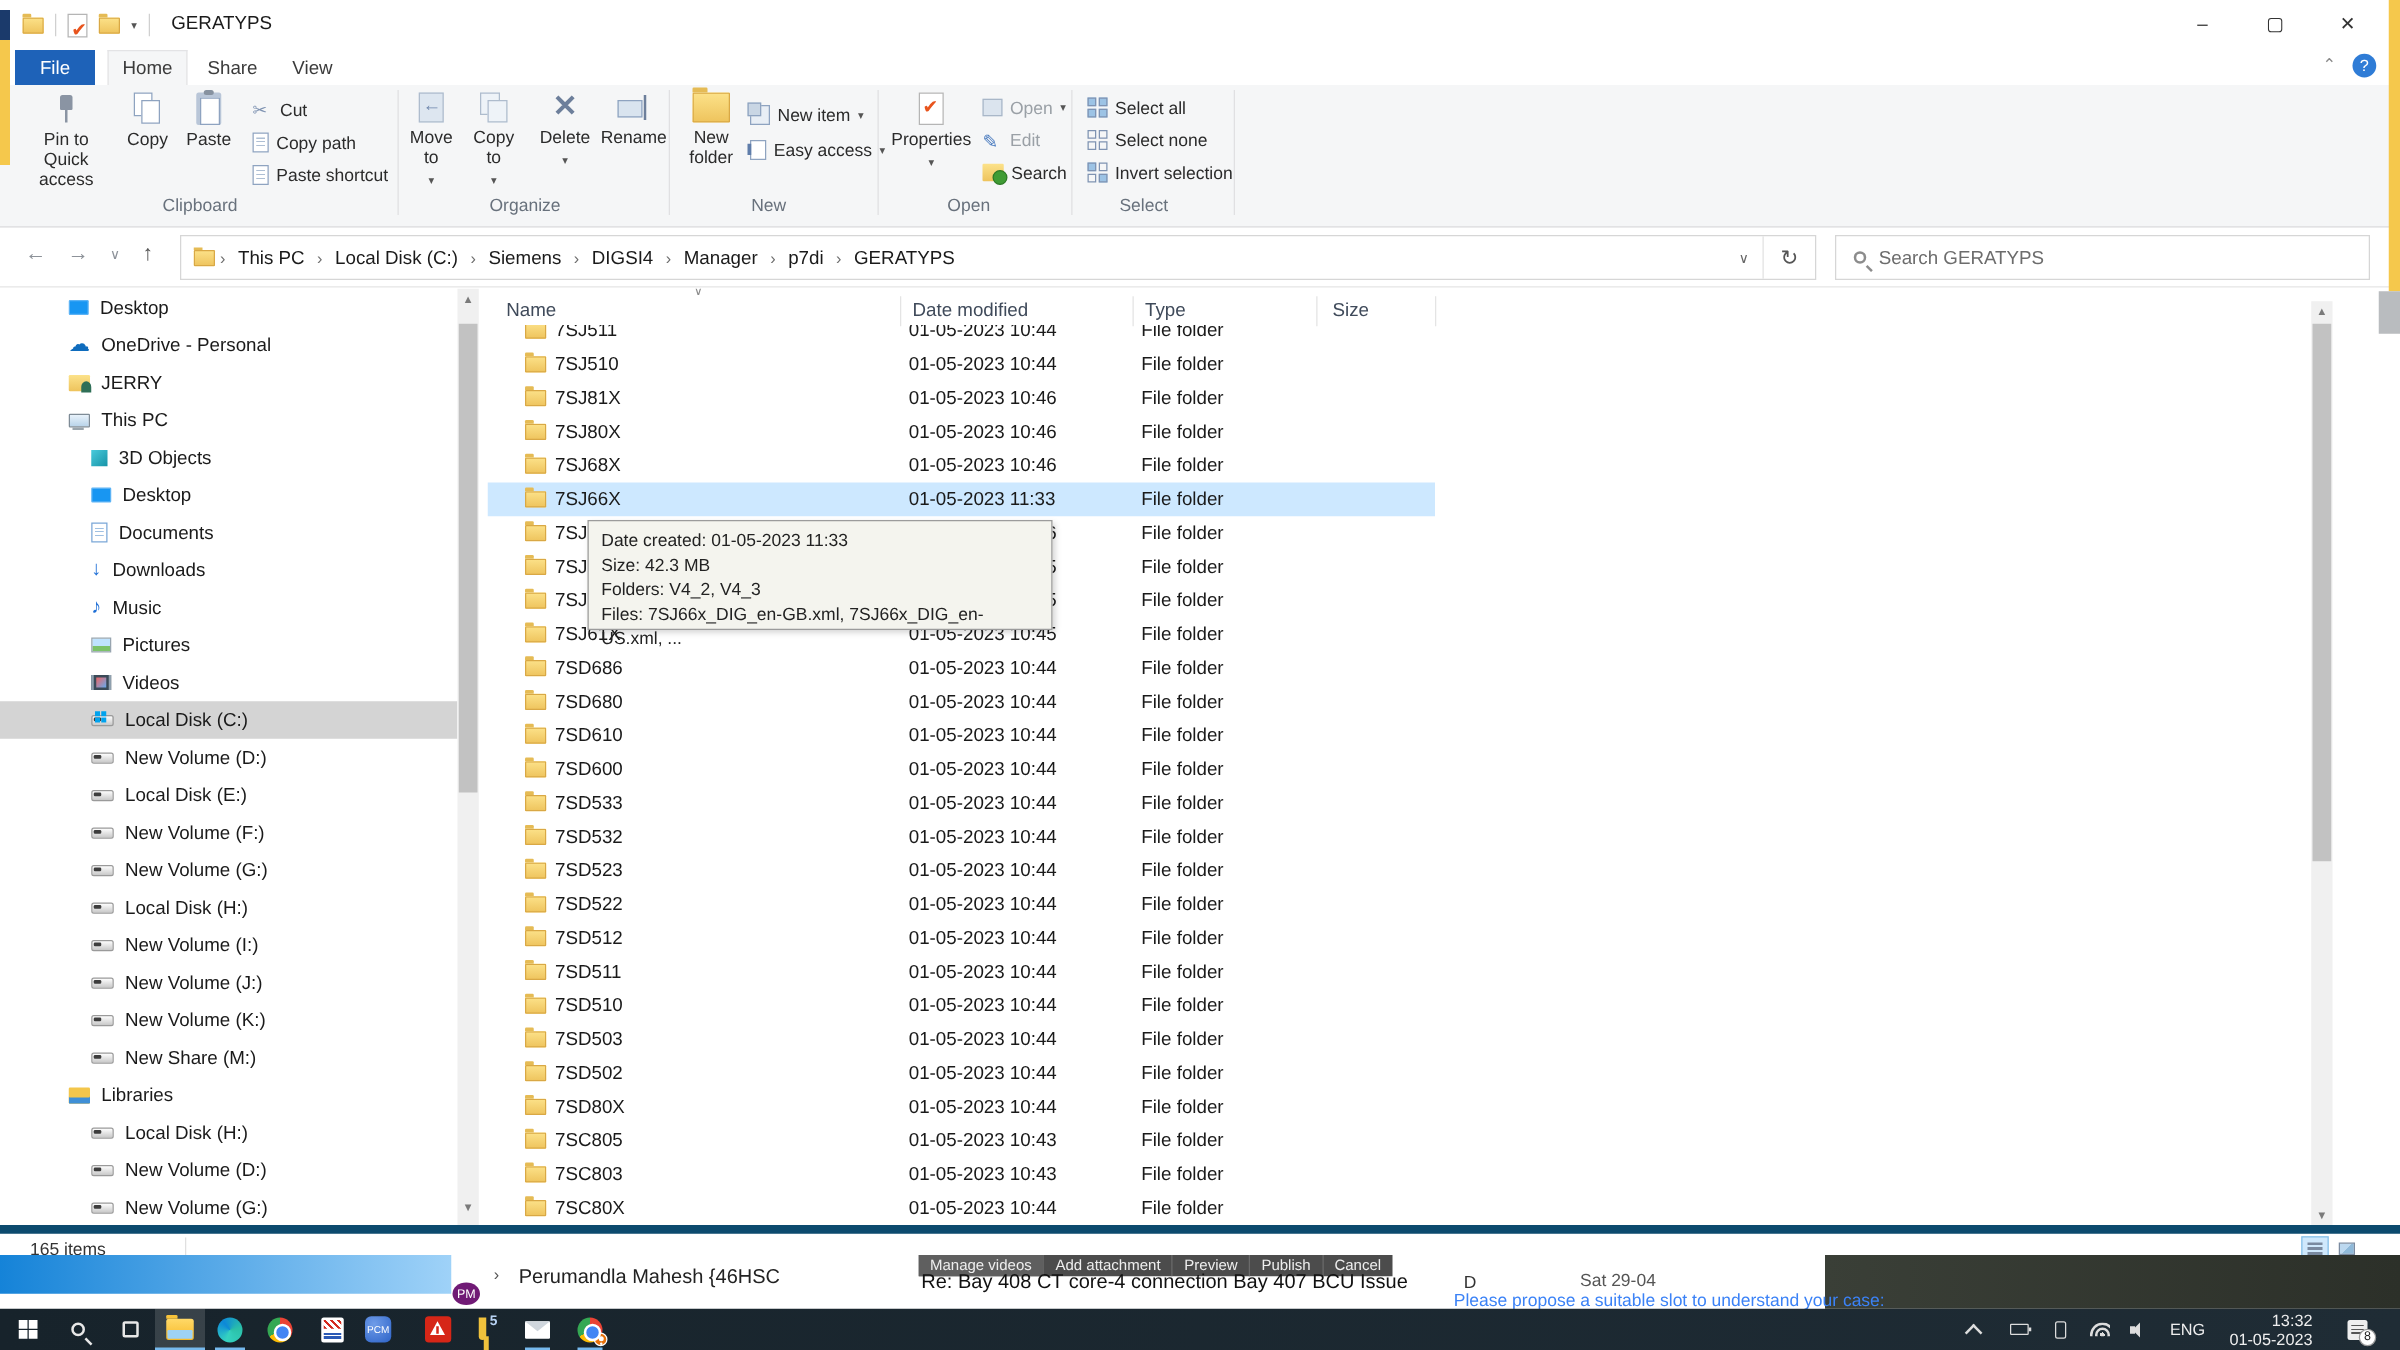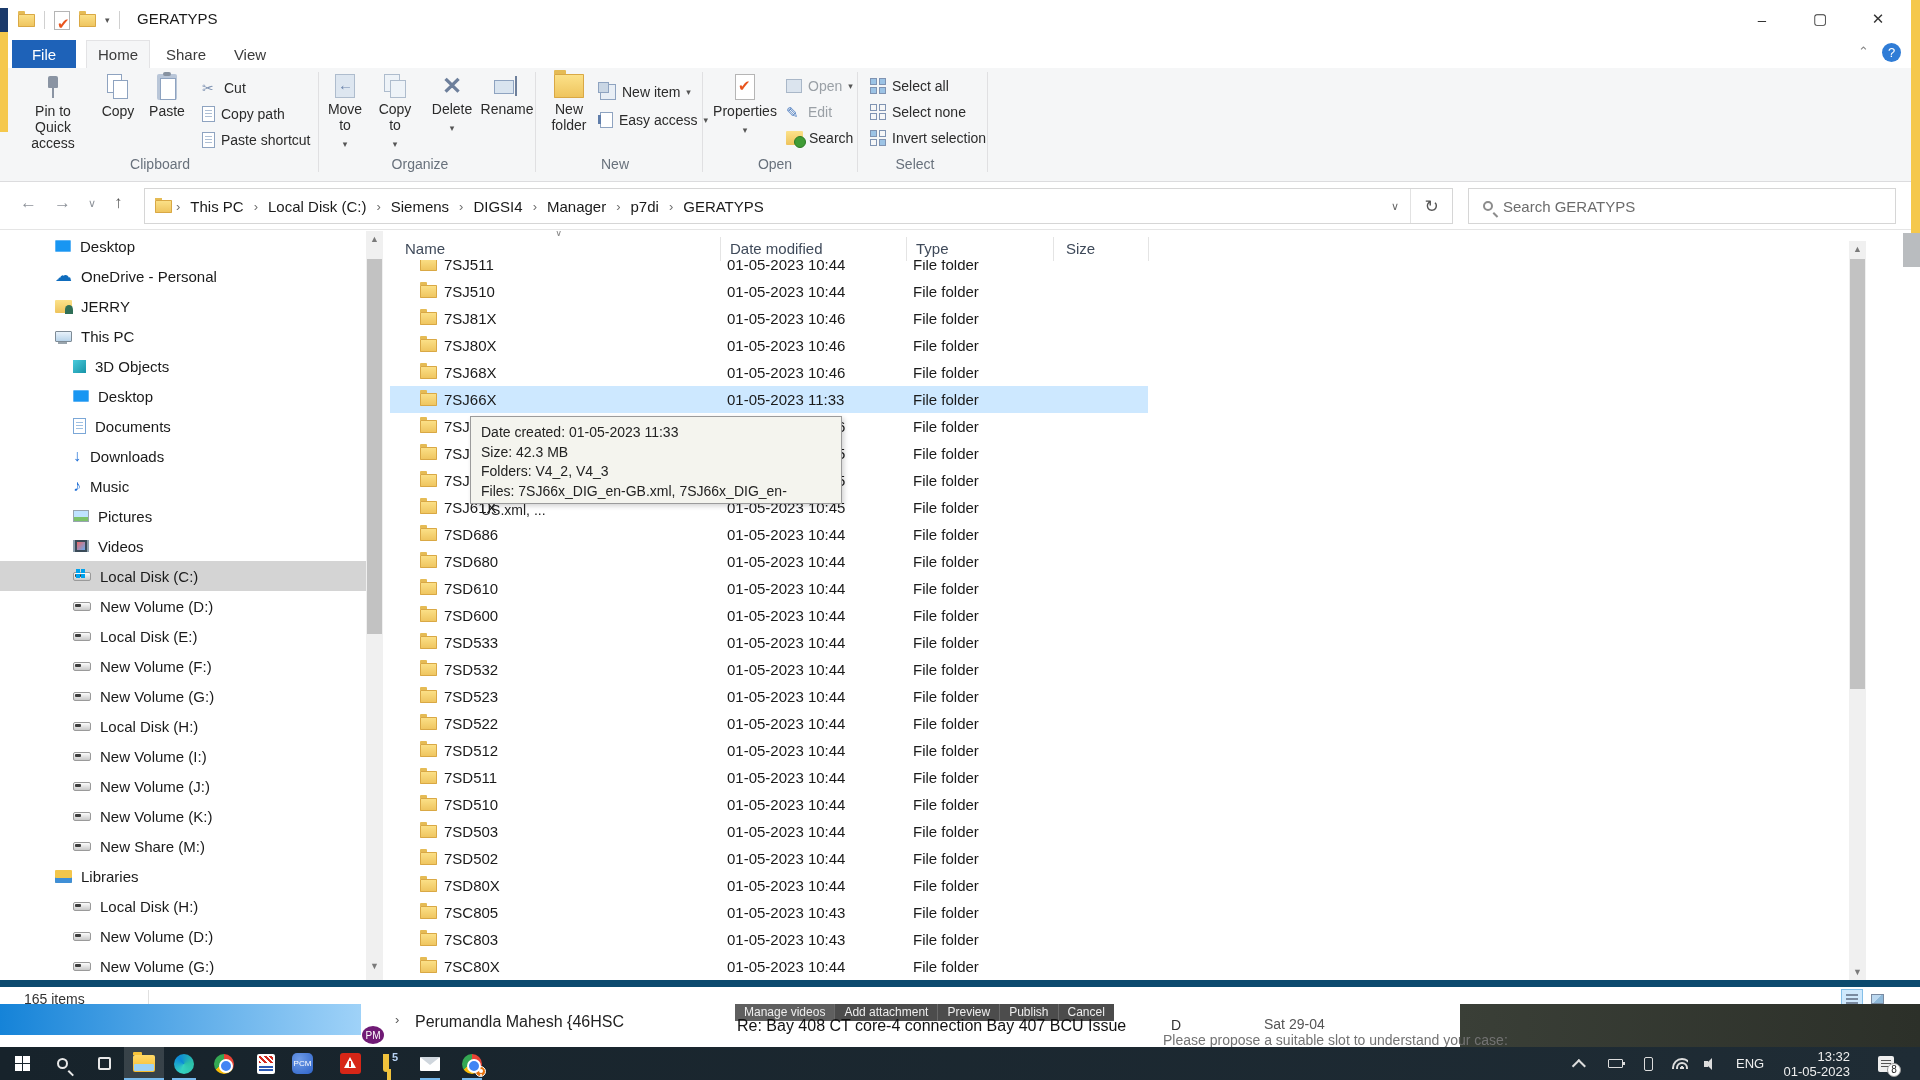--- a/index.html
+++ b/index.html
@@ -119,21 +119,21 @@
   
   #strip { left:0; top:1004px; width:1920px; height:43px; background:#fff; }
   .strip-blue { position:absolute; left:0; top:0; width:361px; height:31px; background:linear-gradient(90deg,#1583d8,#9fd2f8); }
   .strip-wall { position:absolute; left:1460px; top:0; width:460px; height:43px; background:linear-gradient(90deg,#3a3f37,#2c3029); }
   .mail-avatar { position:absolute; left:362px; top:5px; width:22px; height:18px; border-radius:50%; background:#701a75; color:#fff; font-size:10px; display:flex; align-items:center; justify-content:center;margin-top:17px; }
   .mail-chevron { position:absolute; left:395px; top:8px; color:#555; font-size:13px; }
   .mail-sender { position:absolute; left:415px; top:9px; font-size:16px; color:#222; white-space:nowrap; width:318px; overflow:hidden; }
   .mail-subject { position:absolute; left:737px; top:13px; font-size:16px; color:#111; white-space:nowrap; width:425px; overflow:hidden; }
   .mail-flag { position:absolute; left:1171px; top:13px; font-size:14px; color:#333; }
   .mail-date { position:absolute; left:1264px; top:12px; font-size:14px; color:#555; }
-  .mail-preview { position:absolute; left:1163px; top:28px; font-size:14px; color:#737373; white-space:nowrap; }
+  .mail-preview { position:absolute; left:1163px; top:28px; font-size:14px; color:#3b82f6; white-space:nowrap; }
   .mail-toolbar { position:absolute; left:735px; top:0; height:17px; background:#4c4c4c; display:flex; align-items:center; color:#eee; font-size:12px; }
   .mail-toolbar span { padding:0 9px; border-left:1px solid #6a6a6a; line-height:17px; white-space:nowrap; }
   .mail-toolbar span:first-child { border-left:none; background:#5f5f5f; }
 
   
   #taskbar { left:0; top:1047px; width:1920px; height:33px; background:linear-gradient(90deg,#17232b,#1f2c35); }
   .tb-btn { position:absolute; top:0; width:40px; height:33px; display:flex; align-items:center; justify-content:center; }
   .tb-btn.open-highlight { background:rgba(255,255,255,.14); box-shadow:inset 0 -2px 0 #76b9ed; }
   .tb-underline { position:absolute; bottom:0; height:2px; background:#76b9ed; }
   .win-logo { width:15px; height:15px; position:relative; } .win-logo::before,.win-logo::after { content:""; position:absolute; width:7px; height:7px; background:#fff; } .win-logo::before { left:0; top:0; box-shadow:8px 0 0 #fff; } .win-logo::after { left:0; top:8px; box-shadow:8px 0 0 #fff; }

